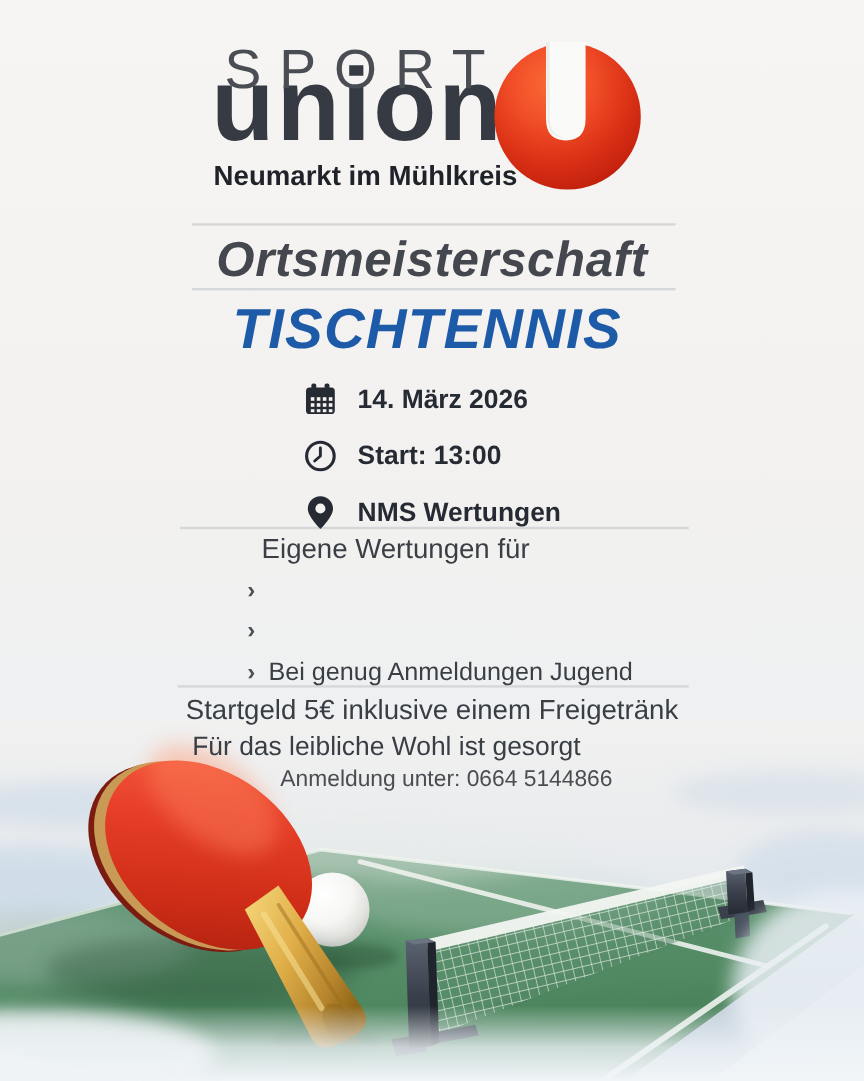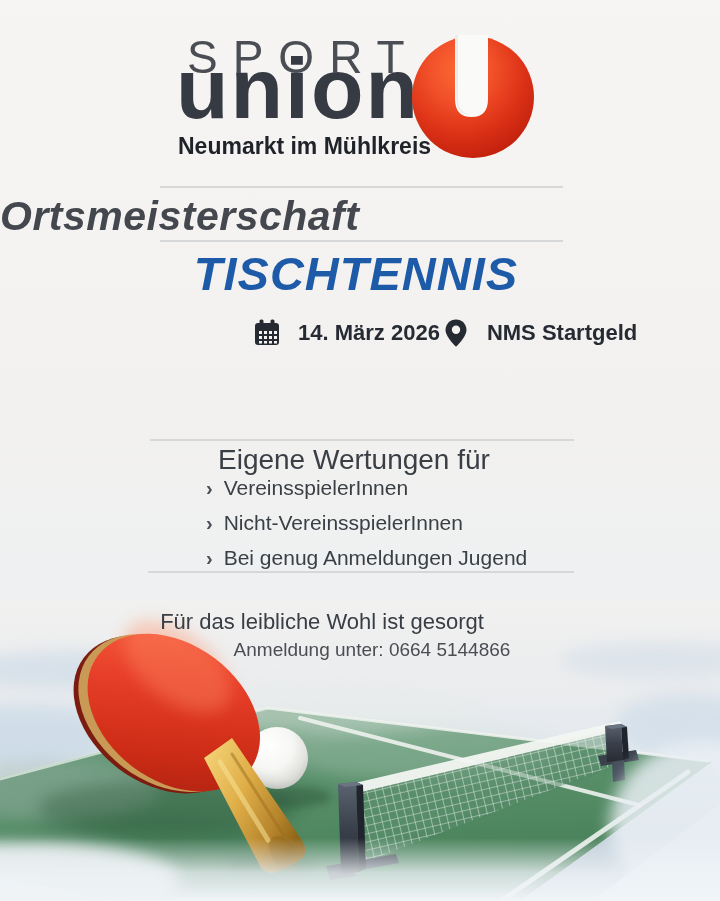--- a/index.html
+++ b/index.html
@@ -17,32 +17,32 @@
          letter-spacing:2px;color:#363a42;}
   .tagline{top:133px;left:178px;font-size:23px;font-weight:bold;color:#1f2228;}
   .ulogo{top:33px;left:410px;width:128px;height:132px;}
   
   .divider{height:2px;background:#d6d7d9;}
   .d1{top:186px;left:160px;width:403px;}
   .d2{top:240px;left:160px;width:403px;}
   .d3{top:439px;left:150px;width:424px;}
   .d4{top:571px;left:148px;width:426px;}
   
-  .title{top:193px;left:0;width:720px;text-align:left;font-size:41px;
+  .title{top:193px;left:0;width:720px;text-align:center;font-size:41px;
          font-weight:bold;font-style:italic;color:#44484e;letter-spacing:.5px;}
   .subtitle{top:246px;left:0;width:712px;text-align:center;font-size:47px;
          font-weight:bold;font-style:italic;color:#1d5ba9;letter-spacing:1px;}
   
-  .details{top:317px;left:252px;display:flex;flex-direction:row;gap:1px;}
+  .details{top:317px;left:252px;display:flex;flex-direction:column;gap:15px;}
   .drow{display:flex;align-items:center;gap:16px;font-size:22px;font-weight:bold;
         color:#262b33;height:32px;}
   .dicon{width:30px;height:30px;flex:0 0 30px;}
   
   .cats{top:444px;left:206px;font-size:21px;color:#3a3f45;}
-  .cats-heading{margin-left:12px;font-size:28px;}
+  .cats-heading{margin-left:12px;margin-bottom:10px;font-size:23px;}
   .cat-item{display:flex;gap:11px;margin-bottom:11px;align-items:baseline;}
   .marker{color:#4b5058;font-size:20px;font-weight:bold;}
   
   .fee{top:578px;left:0;width:720px;text-align:center;font-size:23px;color:#393e44;}
   .catering{top:609px;left:0;width:644px;text-align:center;font-size:22px;color:#393e44;}
   .registration{top:639px;left:12px;width:720px;text-align:center;font-size:19px;color:#4a4e53;}
   
   .scene{left:0;top:600px;width:720px;height:301px;z-index:0;}
 </style>
 </head>
@@ -232,39 +232,45 @@
           <rect x="7" y="23" width="3" height="2.5"></rect>
             <rect x="12" y="23" width="3" height="2.5"></rect>
           <rect x="17" y="23" width="3" height="2.5"></rect>
             <rect x="22" y="23" width="3" height="2.5"></rect>
         </g>
       </svg>
       <span>14. März 2026</span>
     </div>
     <div class="drow">
       <svg class="dicon" viewBox="0 0 30 30">
+        <circle cx="15" cy="15" r="11.5" fill="none" stroke="#262b33" stroke-width="2.6"></circle>
+        <path d="M15,15 L15,8.2 M15,15 L10.2,19.2" stroke="#262b33" stroke-width="2.4" stroke-linecap="round" fill="none"></path>
+      </svg>
+      <span>Start: 13:00</span>
+    </div>
+    <div class="drow">
+      <svg class="dicon" viewBox="0 0 30 30">
         <path d="M15,1.5 C9,1.5 4.5,6.2 4.5,12 C4.5,18.8 15,28.8 15,28.8 C15,28.8 25.5,18.8 25.5,12 C25.5,6.2 21,1.5 15,1.5 Z" fill="#262b33"></path>
         <circle cx="15" cy="11.8" r="4.2" fill="#f4f3f1"></circle>
       </svg>
-      <span>NMS Startgeld</span>
+      <span>NMS Wertungen</span>
     </div>
   </div>
 
   <div class="abs z1 cats">
     <div class="cats-heading">Eigene Wertungen für</div>
     <div class="cat-item">
       <span class="marker">›</span>
-      <span>VereinsspielerInnen</span>
     </div>
     <div class="cat-item">
       <span class="marker">›</span>
-      <span>Nicht-VereinsspielerInnen</span>
     </div>
     <div class="cat-item">
       <span class="marker">›</span>
       <span>Bei genug Anmeldungen Jugend</span>
     </div>
   </div>
 
+  <div class="abs z1 fee">Startgeld 5€ inklusive einem Freigetränk</div>
   <div class="abs z1 catering">Für das leibliche Wohl ist gesorgt</div>
   <div class="abs z1 registration">Anmeldung unter: 0664 5144866</div>
 
 </div>
 
 </body></html>

